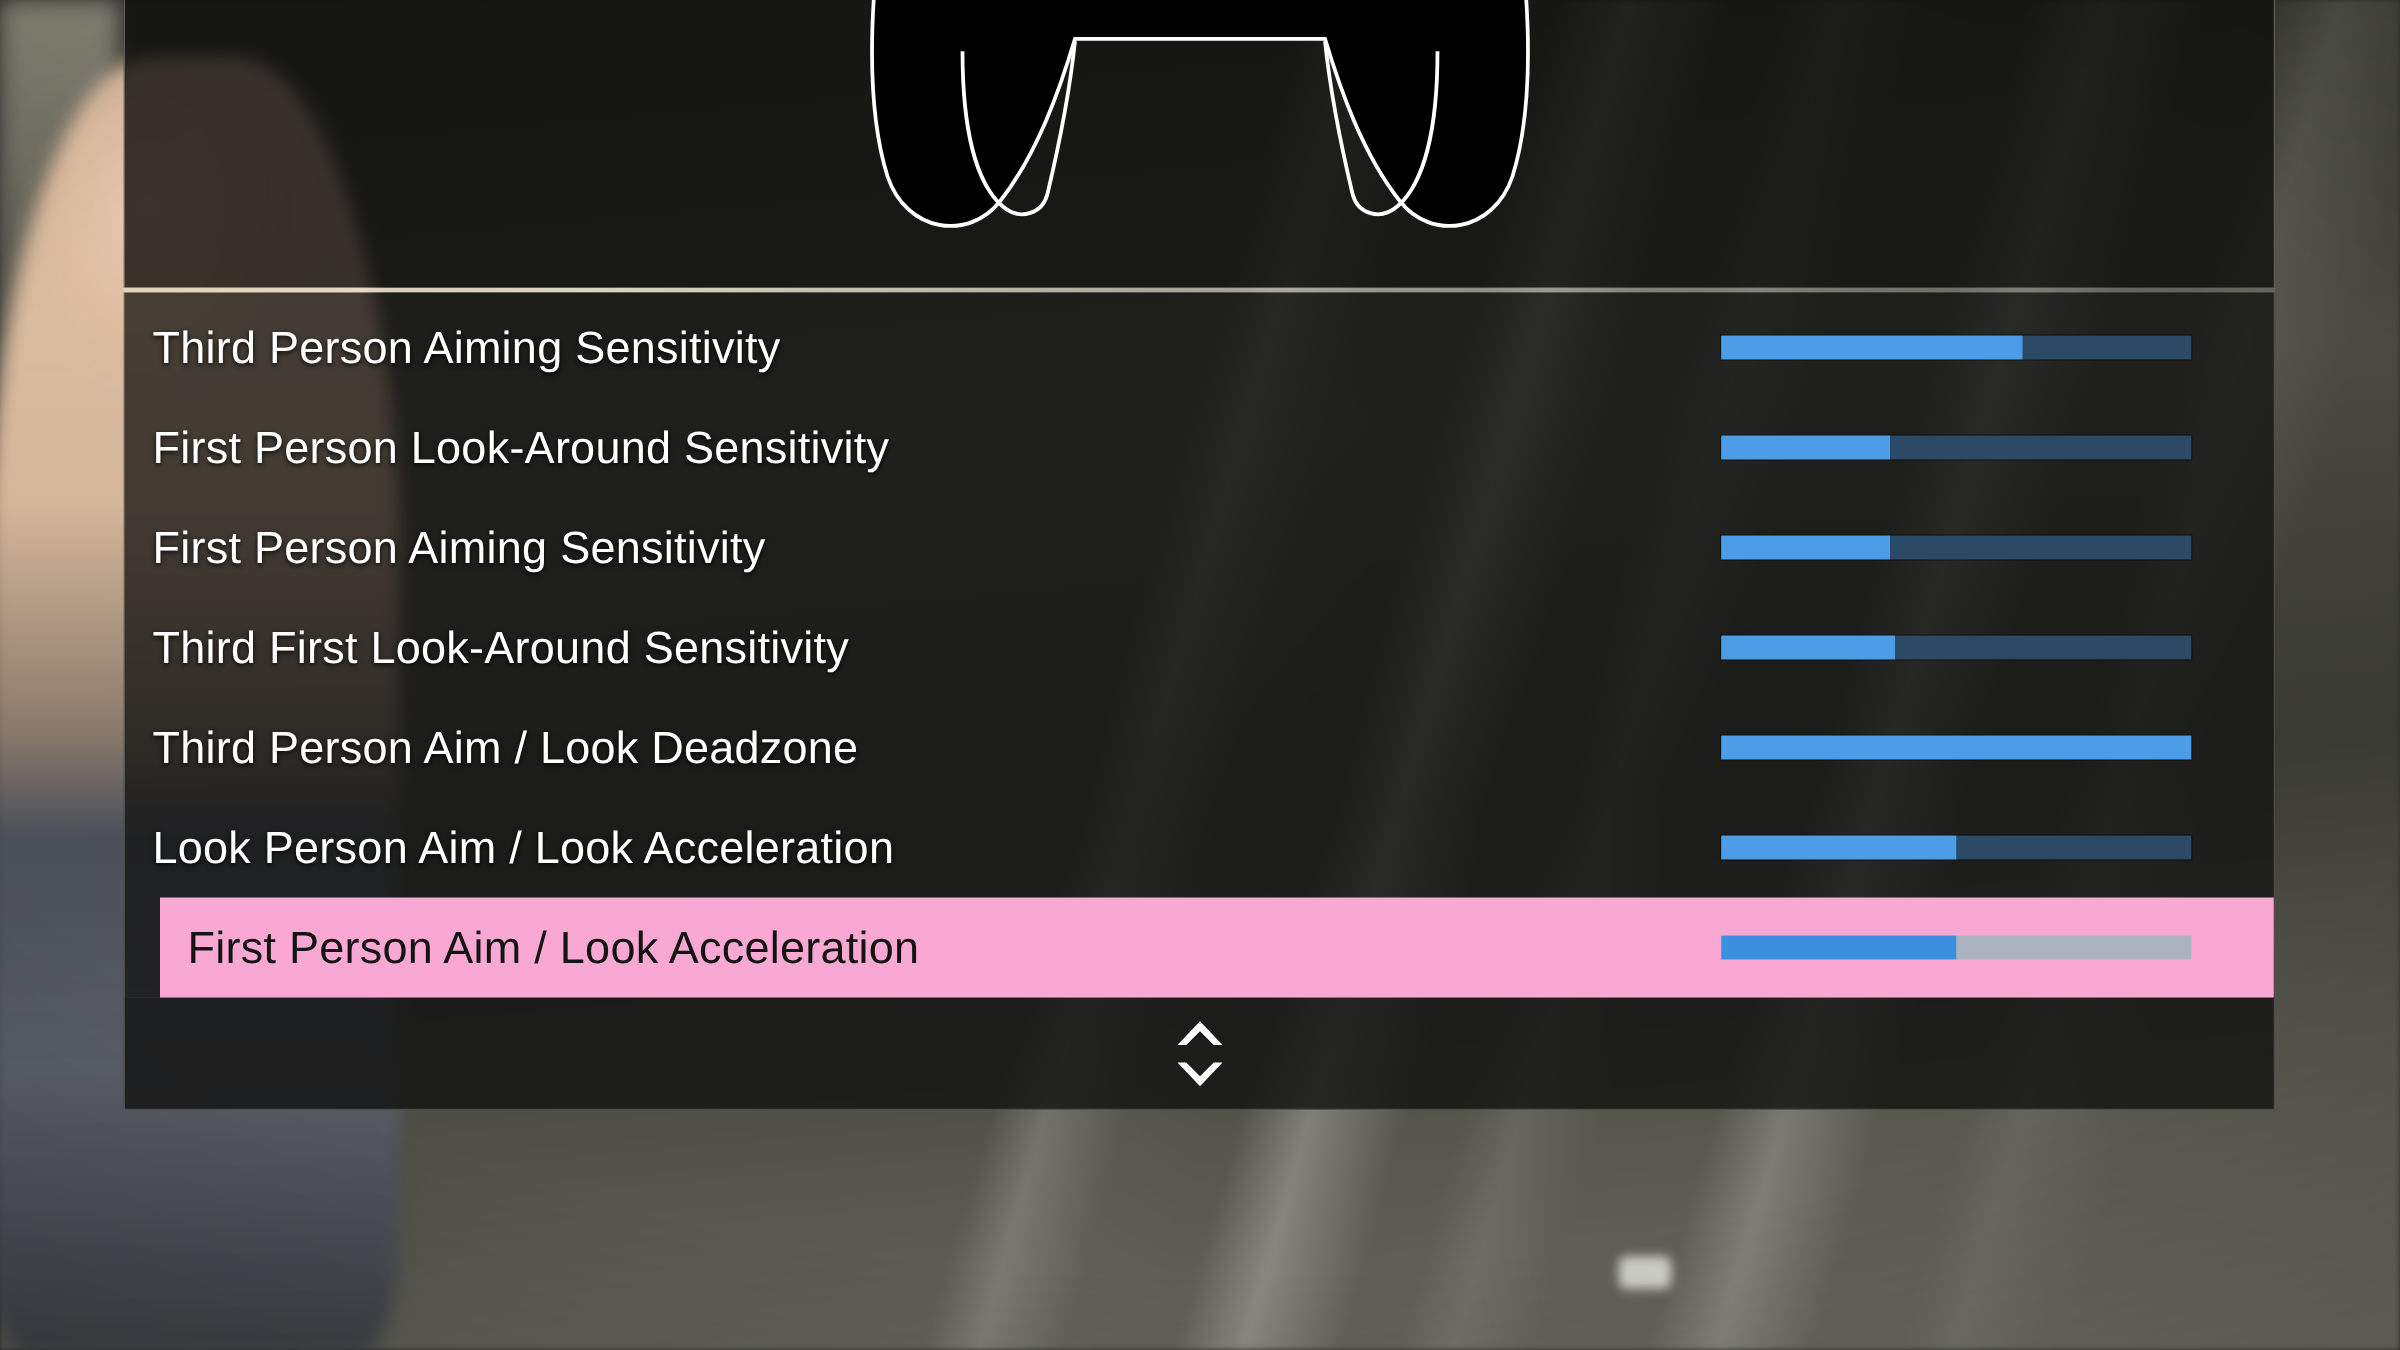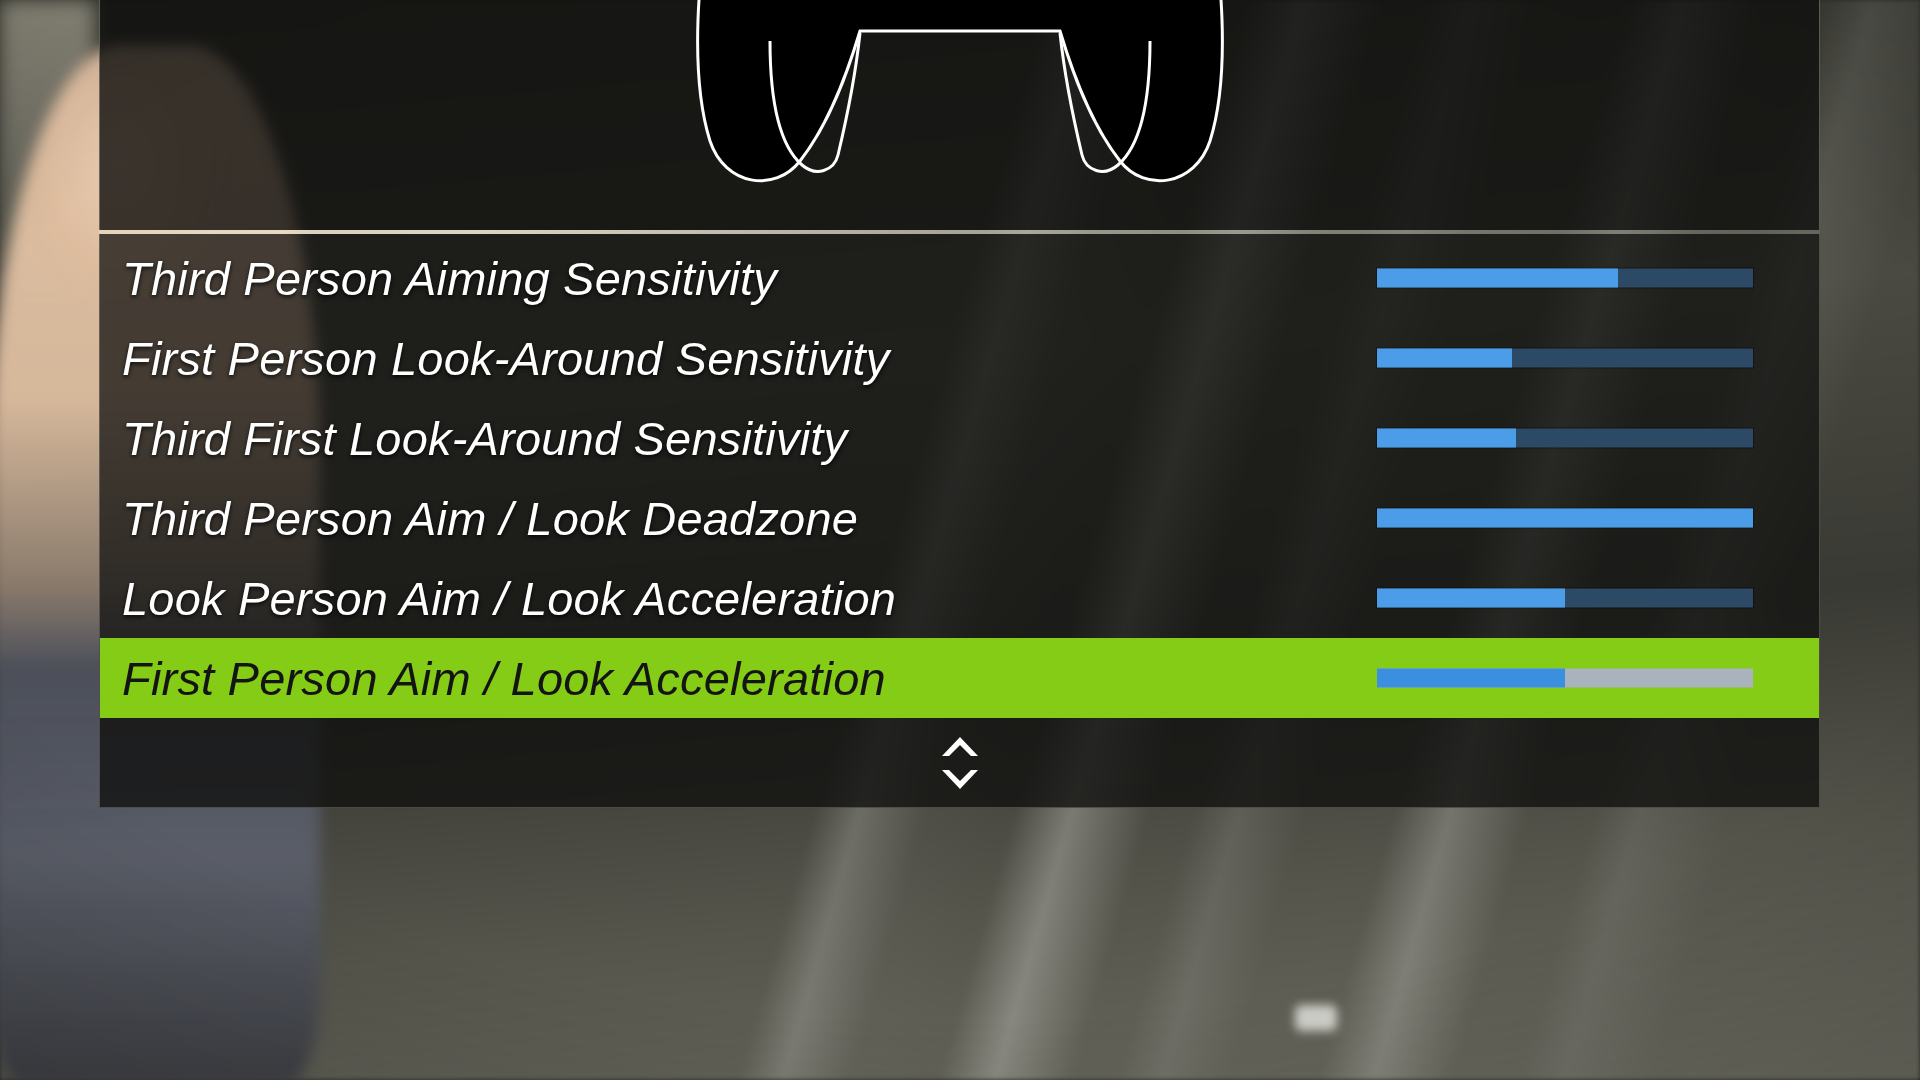--- a/index.html
+++ b/index.html
@@ -90,25 +90,24 @@
     border-right:1px solid rgba(150,150,140,0.40);
     padding-top:4px;
   }
   .row {
     position:relative;
     height:80px;
     display:flex; align-items:center;
     padding:0 26px 0 22px;
   }
   .row .row-label {
-    color:#fff; font-size:47px; letter-spacing:0.2px; white-space:nowrap;
+    color:#fff; font-size:36px; letter-spacing:0.2px; white-space:nowrap;
     text-shadow:0 2px 4px rgba(0,0,0,0.85);
-    font-style:italic;
-  }
-  .row.selected { background:#84cc16; }
+  }
+  .row.selected { background:#f9a8d4;margin-left:28px; }
   .row.selected .row-label { color:#141414; text-shadow:none; }
 
   .slider {
     position:absolute; right:66px; top:50%; transform:translateY(-50%);
     width:376px; height:19px;
     background:#2c4a66;
     box-shadow:0 0 0 1px rgba(0,0,0,0.35);
   }
   .row.selected .slider { background:#aab2bd; box-shadow:none; }
   .slider-fill { height:100%; background:#4b9de8; }
@@ -192,20 +191,26 @@
           <div class="slider-fill" style="width: 64%;"></div>
         </div>
       </div>
       <div class="row">
         <span class="row-label">First Person Look-Around Sensitivity</span>
         <div class="slider">
           <div class="slider-fill" style="width: 36%;"></div>
         </div>
       </div>
       <div class="row">
+        <span class="row-label">First Person Aiming Sensitivity</span>
+        <div class="slider">
+          <div class="slider-fill" style="width: 36%;"></div>
+        </div>
+      </div>
+      <div class="row">
         <span class="row-label">Third First Look-Around Sensitivity</span>
         <div class="slider">
           <div class="slider-fill" style="width: 37%;"></div>
         </div>
       </div>
       <div class="row">
         <span class="row-label">Third Person Aim / Look Deadzone</span>
         <div class="slider">
           <div class="slider-fill" style="width: 100%;"></div>
         </div>

